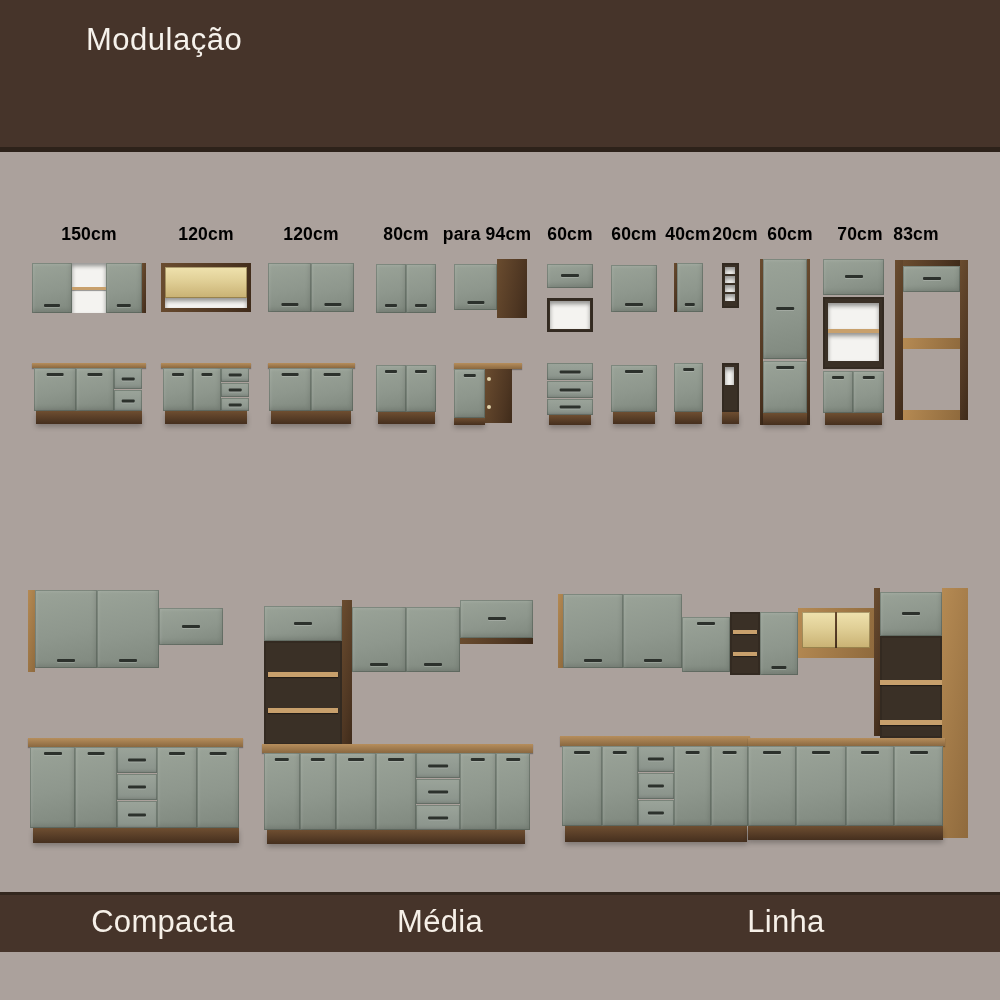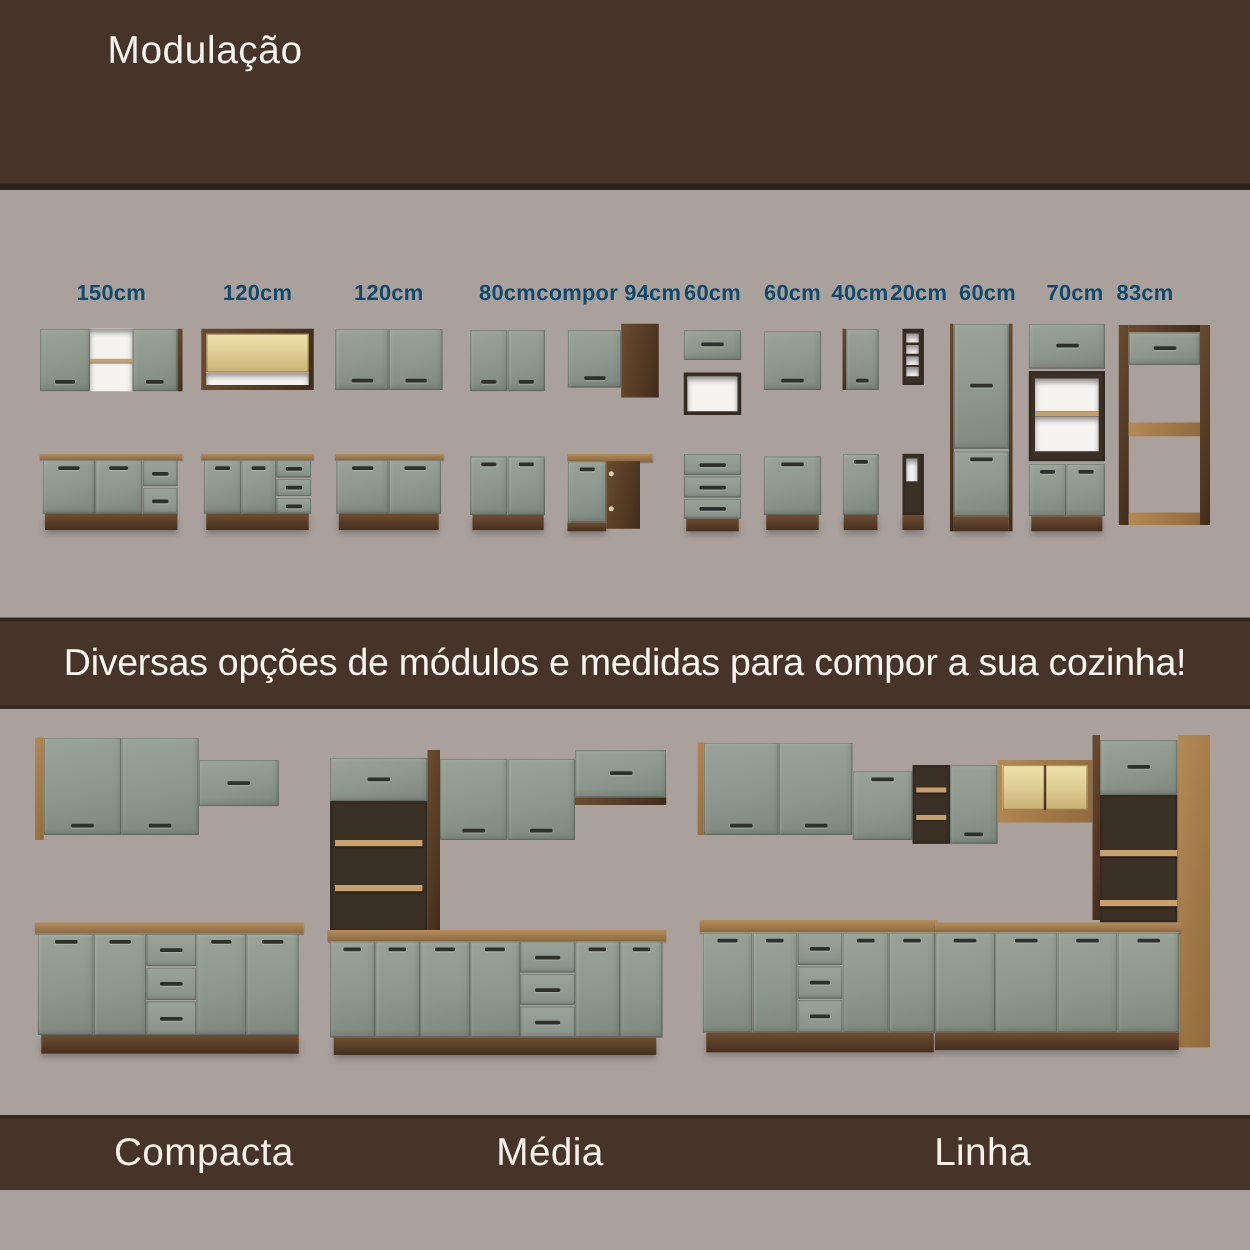--- a/index.html
+++ b/index.html
@@ -9,21 +9,21 @@
   
   .header{position:absolute;left:0;top:0;width:1000px;height:152px;background:var(--brown,#46342a);border-bottom:5px solid #2d221a;}
   .eyebrow{position:absolute;left:86px;top:22px;font-size:31px;font-weight:400;color:#f6f2ec;letter-spacing:.5px;}
   .title{position:absolute;left:83px;top:50px;font-family:"DejaVu Serif",serif;font-weight:bold;font-size:58px;color:#fbf8f3;letter-spacing:1px;}
   .banner{position:absolute;left:0;top:494px;width:1000px;height:73px;background:var(--brown,#46342a);display:flex;align-items:center;justify-content:center;box-shadow:inset 0 3px 0 #33271e, inset 0 -3px 0 #33271e;}
   .banner span{font-size:30px;color:#faf6ee;letter-spacing:-.2px;}
   .footerbar{position:absolute;left:0;top:892px;width:1000px;height:60px;background:var(--brown,#46342a);box-shadow:inset 0 3px 0 #33271e;}
   .fl{position:absolute;top:0;height:60px;display:flex;align-items:center;justify-content:center;font-size:31px;color:#f6f0e8;letter-spacing:.3px;}
 
   
-  .mlabel{position:absolute;top:222px;height:24px;width:120px;display:flex;align-items:center;justify-content:center;font-weight:bold;font-size:17.5px;color:#0c4a6e;letter-spacing:.2px;}
+  .mlabel{position:absolute;top:222px;height:24px;width:120px;display:flex;align-items:center;justify-content:center;font-weight:bold;font-size:17.5px;color:#000000;letter-spacing:.2px;}
 
   
   .mod,.kit{position:absolute;}
   .d{position:absolute;background:linear-gradient(168deg,#9aa398,var(--cabinet-sage,#8e978d) 55%,#7f887e);box-shadow:inset 0 0 0 1px rgba(48,58,50,.30), inset -2px -3px 4px rgba(0,0,0,.10), inset 2px 2px 3px rgba(255,255,255,.10);}
   .d::after{content:"";position:absolute;height:3px;width:40%;min-width:8px;max-width:18px;background:var(--handle,#2c312c);border-radius:1px;left:50%;transform:translateX(-50%);bottom:6px;box-shadow:0 1px 0 rgba(255,255,255,.18);}
   .d.ht::after{bottom:auto;top:5px;}
   .d.hc::after{bottom:auto;top:50%;margin-top:-2px;}
   .dr{position:absolute;background:linear-gradient(180deg,#9ba49a,#89928a);box-shadow:inset 0 0 0 1px rgba(48,58,50,.30), inset 0 -2px 3px rgba(0,0,0,.12);}
   .dr::after{content:"";position:absolute;height:3px;width:45%;max-width:22px;background:var(--handle,#2c312c);border-radius:1px;left:50%;top:50%;transform:translate(-50%,-50%);box-shadow:0 1px 0 rgba(255,255,255,.18);}
   .wt{position:absolute;background:linear-gradient(180deg,#b68e5c,#front,#8a6840);background:linear-gradient(180deg,#b68e5c,#8a6840);box-shadow:0 1px 1px rgba(0,0,0,.3);}
@@ -42,21 +42,21 @@
 <div class="poster">
 
   <div class="header">
     <div class="eyebrow">Modulação</div>
   </div>
 
   <div class="mlabel" style="left:29px">150cm</div>
   <div class="mlabel" style="left:146px">120cm</div>
   <div class="mlabel" style="left:251px">120cm</div>
   <div class="mlabel" style="left:346px">80cm</div>
-  <div class="mlabel" style="left:427px">compor 94cm</div>
+  <div class="mlabel" style="left:427px">para 94cm</div>
   <div class="mlabel" style="left:510px">60cm</div>
   <div class="mlabel" style="left:574px">60cm</div>
   <div class="mlabel" style="left:628px">40cm</div>
   <div class="mlabel" style="left:675px">20cm</div>
   <div class="mlabel" style="left:730px">60cm</div>
   <div class="mlabel" style="left:800px">70cm</div>
   <div class="mlabel" style="left:856px">83cm</div>
 
   <div class="mod" style="left:32px;top:255px;width:114px;height:175px">
     <div class="d" style="left:0;top:8px;width:40px;height:50px"></div>
@@ -168,23 +168,20 @@
 
   <div class="mod" style="left:895px;top:255px;width:73px;height:175px">
     <i class="wp" style="left:0;top:5px;width:8px;height:160px"></i>
     <i class="wp" style="left:65px;top:5px;width:8px;height:160px"></i>
     <i class="wp" style="left:8px;top:5px;width:57px;height:6px"></i>
     <div class="d hc" style="left:8px;top:11px;width:57px;height:26px"></div>
     <i class="wl" style="left:8px;top:83px;width:57px;height:11px"></i>
     <i class="wl" style="left:8px;top:155px;width:57px;height:10px"></i>
   </div>
 
-  <div class="banner">
-    <span>Diversas opções de módulos e medidas para compor a sua cozinha!</span>
-  </div>
 
   <div class="kit" style="left:25px;top:560px;width:222px;height:300px">
     <i class="wl" style="left:3px;top:30px;width:7px;height:82px"></i>
     <div class="d" style="left:10px;top:30px;width:62px;height:78px"></div>
     <div class="d" style="left:72px;top:30px;width:62px;height:78px"></div>
     <div class="d hc" style="left:134px;top:48px;width:64px;height:37px"></div>
     <i class="wt" style="left:3px;top:178px;width:215px;height:9px"></i>
     <div class="d ht" style="left:5px;top:187px;width:45px;height:81px"></div>
     <div class="d ht" style="left:50px;top:187px;width:42px;height:81px"></div>
     <div class="dr" style="left:92px;top:187px;width:40px;height:26px"></div>

